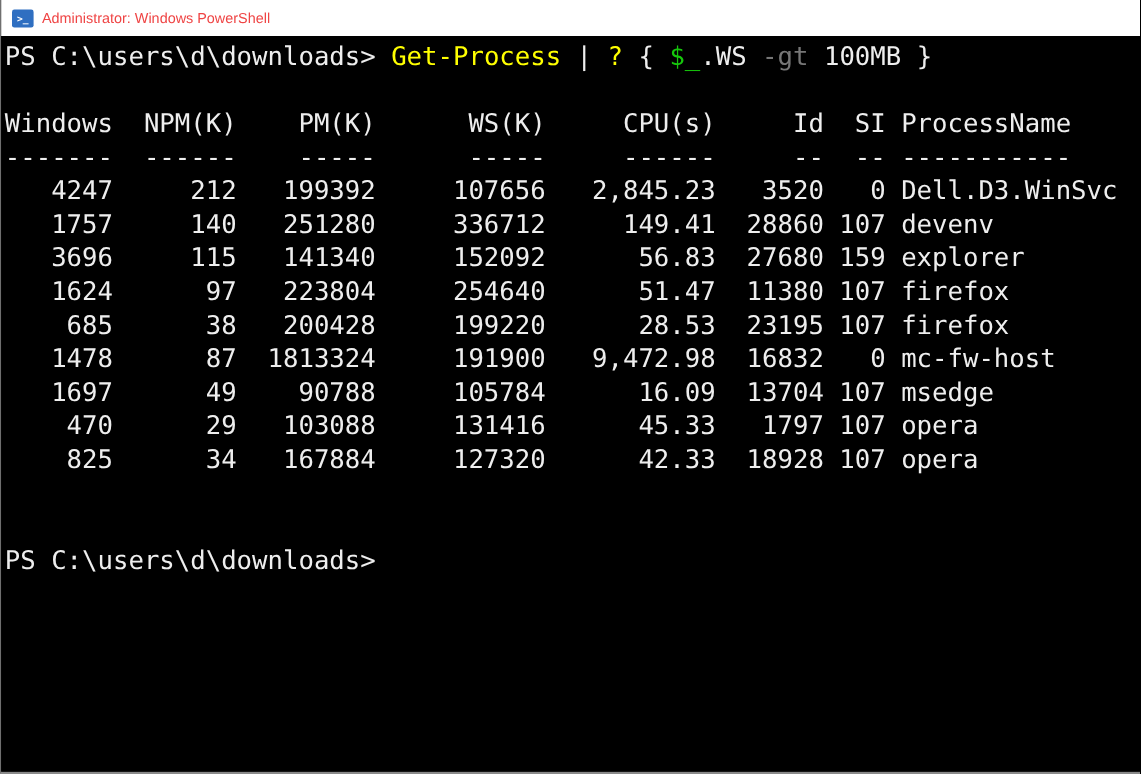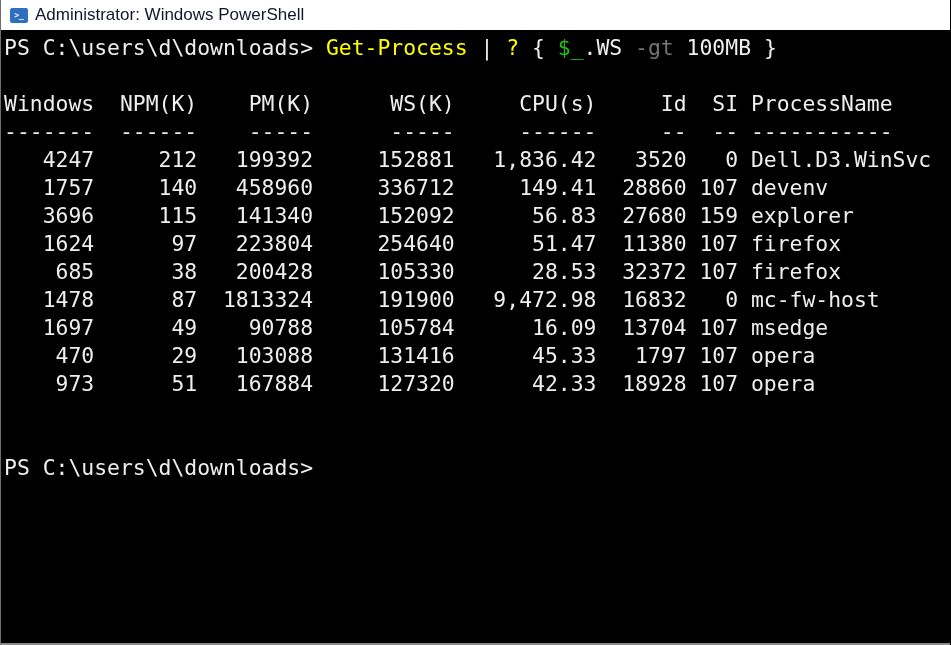--- a/index.html
+++ b/index.html
@@ -34,22 +34,22 @@
     align-items: center;
     justify-content: center;
     font-family: "DejaVu Sans Mono", monospace;
     font-size: 8px;
     font-weight: bold;
     color: #ffffff;
     margin-right: 7px;
     flex: 0 0 auto;
   }
   .title-text {
-    font-size: 17px;
-    color: #0f172a;
+    font-size: 12px;
+    color: #ef4444;
     white-space: nowrap;
   }
   .console {
     height: 613px;
     padding: 4px 0 0 3px;
     box-sizing: border-box;
     font-family: "DejaVu Sans Mono", "Liberation Mono", monospace;
     font-size: 21.4px;
     line-height: 28px;
   }
@@ -64,26 +64,26 @@
 <div class="window">
   <div class="titlebar" style="background: rgb(255, 255, 255);">
     <span class="ps-icon" style="background: rgb(47, 111, 193);">&gt;_</span>
     <span class="title-text">Administrator: Windows PowerShell</span>
   </div>
   <div class="console" id="console" style="background: rgb(0, 0, 0); color: rgb(238, 238, 238);">
       <div class="line"><span style="color: rgb(238, 238, 238);">PS C:\users\d\downloads&gt; </span><span style="color: rgb(255, 255, 0);">Get-Process</span><span style="color: rgb(238, 238, 238);"> | </span><span style="color: rgb(255, 255, 0);">?</span><span style="color: rgb(238, 238, 238);"> { </span><span style="color: rgb(22, 198, 12);">$_</span><span style="color: rgb(238, 238, 238);">.WS </span><span style="color: rgb(118, 118, 118);">-gt</span><span style="color: rgb(238, 238, 238);"> 100MB }</span></div>
       <div class="line"></div>
       <div class="line">Windows  NPM(K)    PM(K)      WS(K)     CPU(s)     Id  SI ProcessName</div>
       <div class="line">-------  ------    -----      -----     ------     --  -- -----------</div>
-      <div class="line">   4247     212   199392     152881   1,836.42   3520   0 Dell.D3.WinSvc</div>
-      <div class="line">   1757     140   458960     336712     149.41  28860 107 devenv</div>
+      <div class="line">   4247     212   199392     107656   2,845.23   3520   0 Dell.D3.WinSvc</div>
+      <div class="line">   1757     140   251280     336712     149.41  28860 107 devenv</div>
       <div class="line">   3696     115   141340     152092      56.83  27680 159 explorer</div>
       <div class="line">   1624      97   223804     254640      51.47  11380 107 firefox</div>
-      <div class="line">    685      38   200428     105330      28.53  32372 107 firefox</div>
+      <div class="line">    685      38   200428     199220      28.53  23195 107 firefox</div>
       <div class="line">   1478      87  1813324     191900   9,472.98  16832   0 mc-fw-host</div>
       <div class="line">   1697      49    90788     105784      16.09  13704 107 msedge</div>
       <div class="line">    470      29   103088     131416      45.33   1797 107 opera</div>
-      <div class="line">    973      51   167884     127320      42.33  18928 107 opera</div>
+      <div class="line">    825      34   167884     127320      42.33  18928 107 opera</div>
       <div class="line"></div>
       <div class="line"></div>
       <div class="line">PS C:\users\d\downloads&gt;</div>
     </div>
 </div>
 
 </body></html>

